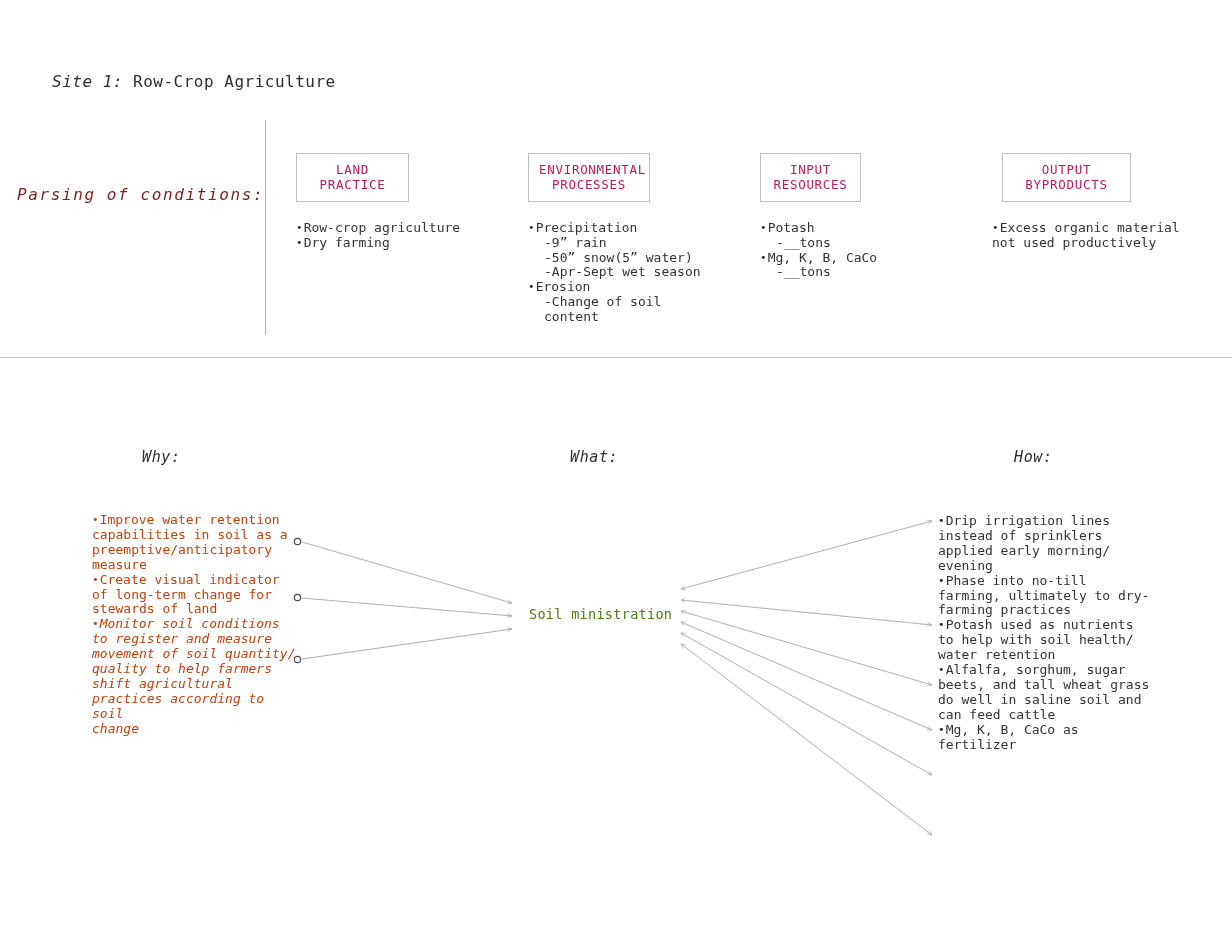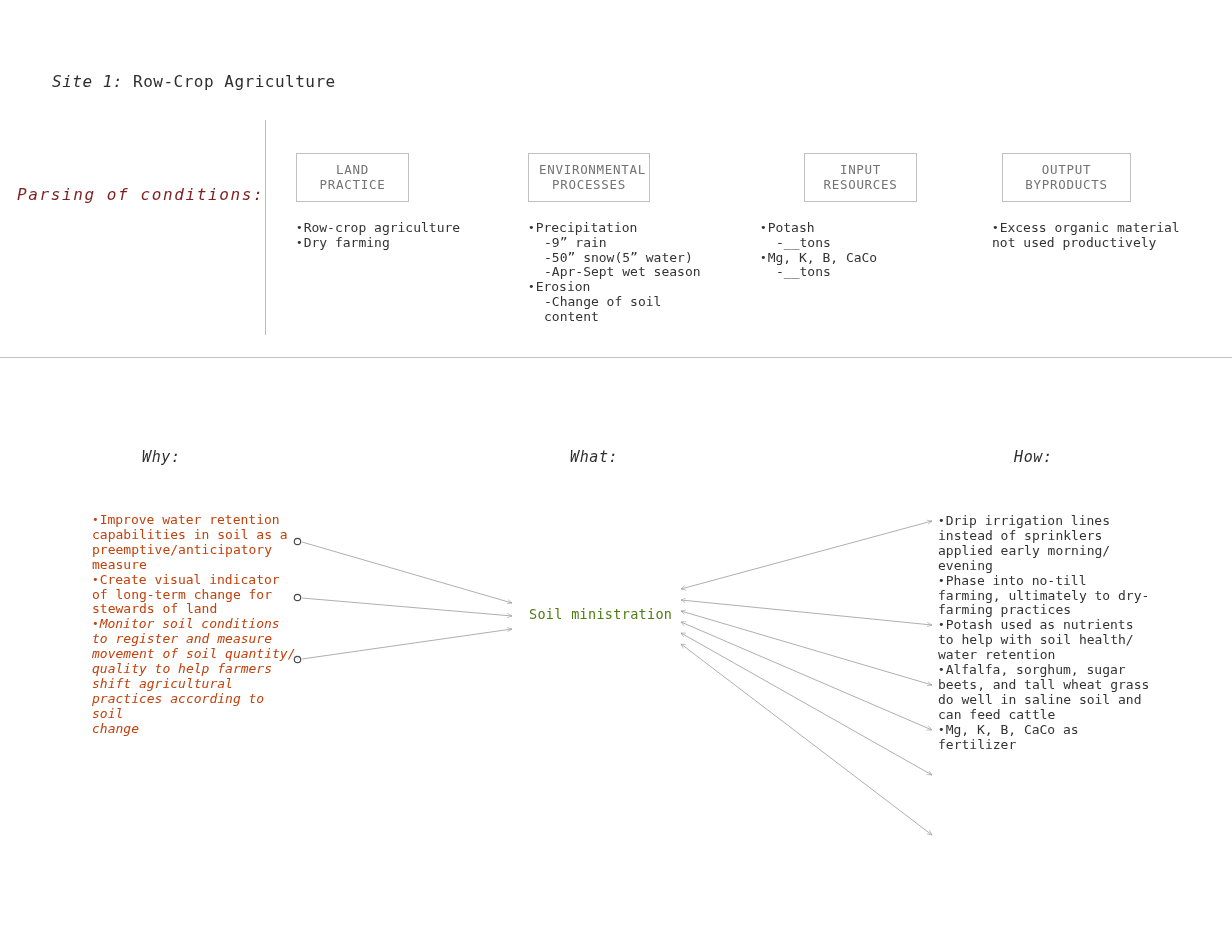--- a/index.html
+++ b/index.html
@@ -56,21 +56,21 @@
 
   .category-col {
     position: absolute;
     top: 153px;
   }
   .cat-box {
     border: 1px solid #c0c0c0;
     font-size: 12.5px;
     letter-spacing: 0.7px;
     text-align: center;
-    color: #737373;
+    color: #be185d;
     padding: 8px 10px 9px;
     line-height: 15px;
     white-space: pre-line;
     background: #fff;
   }
   .cat-list {
     margin-top: 19px;
     font-size: 13px;
     line-height: 14.8px;
     color: #333;
@@ -89,21 +89,21 @@
     display: block;
     white-space: pre-line;
     padding-left: 16px;
   }
 
   #col-land     { left: 296px; width: 200px; }
   #col-land .cat-box { width: 113px; }
   #col-env      { left: 528px; width: 215px; }
   #col-env .cat-box { width: 122px; }
   #col-input    { left: 760px; width: 200px; }
-  #col-input .cat-box { width: 113px; margin-left: 44px; }
+  #col-input .cat-box { width: 101px; }
   #col-output   { left: 992px; width: 215px; }
   #col-output .cat-box { width: 129px; margin-left: 10px; }
 
   #col-output .cat-list .bullet-row { padding-left: 0; }
 
   
   .wwh-header {
     position: absolute;
     font-size: 15px;
     font-style: italic;

